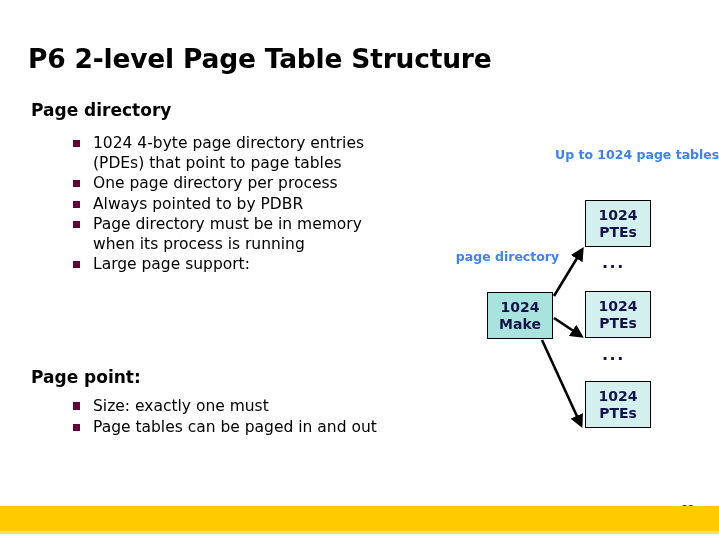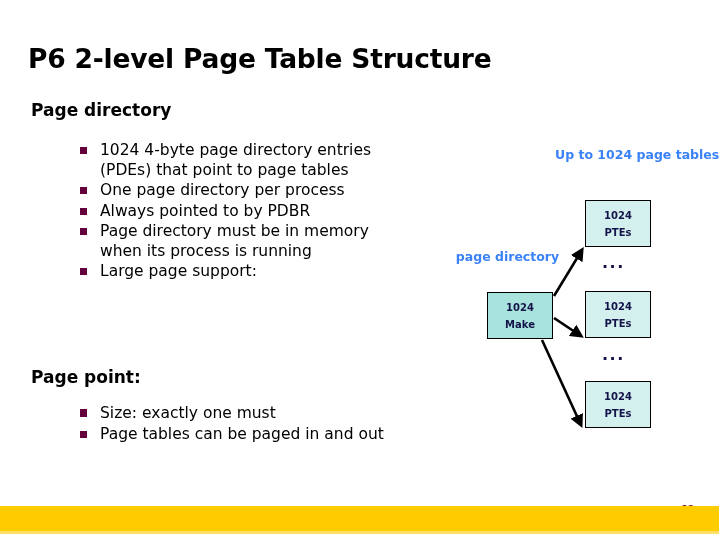--- a/index.html
+++ b/index.html
@@ -37,21 +37,21 @@
     font-weight: bold;
     color: #000000;
     white-space: nowrap;
   }
   #heading-page-directory { left: 31px; top: 100px; }
   #heading-page-tables    { left: 31px; top: 367px; }
 
   
   .bullet-list {
     position: absolute;
-    margin: 7px;
+    margin: 0;
     padding: 0;
     list-style: none;
   }
   #list-page-directory { left: 73px; top: 134px; width: 330px; }
   #list-page-tables    { left: 73px; top: 396px; width: 345px; }
   #list-large-page     { left: 110px; top: 309px; width: 300px; }
 
   .bullet-item {
     position: relative;
     padding-left: 20px;
@@ -125,21 +125,21 @@
 
   .dg-box {
     position: absolute;
     border: 1.6px solid #000000;
     box-sizing: border-box;
     display: flex;
     flex-direction: column;
     align-items: center;
     justify-content: center;
     color: #131349;
-    font-size: 10px;
+    font-size: 14px;
     font-weight: bold;
   }
   .dg-box .box-line { display: block; line-height: 17px; }
   .pte-box { background: #d4f0ee; }
   .pde-box { background: #a9e3dd; }
 
   #box-pte-1 { left: 135px; top: 60px;  width: 66px; height: 47px; }
   #box-pte-2 { left: 135px; top: 151px; width: 66px; height: 47px; }
   #box-pte-3 { left: 135px; top: 241px; width: 66px; height: 47px; }
   #box-pde   { left: 37px;  top: 152px; width: 66px; height: 47px; }

